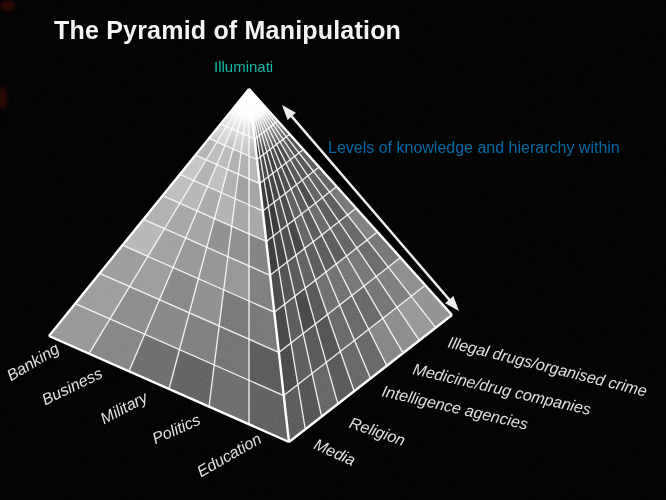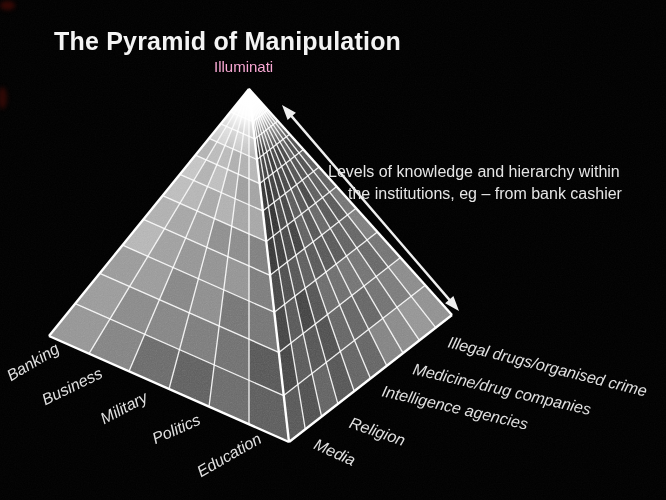--- a/index.html
+++ b/index.html
@@ -3,28 +3,27 @@
 <meta charset="utf-8">
 <style>
   html,body{margin:0;padding:0;background:#000;}
   .stage{
     position:relative;width:666px;height:500px;overflow:hidden;
     background:#000;font-family:"Liberation Sans",sans-serif;
   }
   .stage svg{position:absolute;left:0;top:0;}
   .txt{position:absolute;white-space:nowrap;}
   .title{
-    left:54px;top:27px;font-size:25px;font-weight:bold;
+    left:54px;top:16px;font-size:25px;font-weight:bold;
     color:#f4f4f4;letter-spacing:.2px;
   }
-  .apex-label{left:214px;top:58px;font-size:15px;color:#f9a8d4;}
+  .apex-label{left:214px;top:58px;font-size:15px;color:#14b8a6;}
   .annot{
     left:328px;top:137px;font-size:16px;line-height:22px;
-    color:#e5e5e5;
-    margin-top:24px;
+    color:#0369a1;
   }
   .annot .l1{padding-left:20px;}
   .annot .l2{padding-left:52px;}
   .lbl{
     position:absolute;white-space:nowrap;font-style:italic;
     font-size:16px;line-height:19px;color:#e0e0e0;
     transform-origin:0 100%;
   }
   
   .lg0{left:13px; top:366px;transform:rotate(-31deg);}
@@ -354,21 +353,20 @@
 
   <div class="art art1"></div>
   <div class="art art2"></div>
 
   <div class="txt title">The Pyramid of Manipulation</div>
 
   <div class="txt apex-label">Illuminati</div>
 
   <div class="txt annot">
     <div class="l0">Levels of knowledge and hierarchy within</div>
-    <div class="l1">the institutions, eg – from bank cashier</div>
   </div>
 
   <div class="lbl lg0">Banking</div>
   <div class="lbl lg1">Business</div>
   <div class="lbl lg2">Military</div>
   <div class="lbl lg3">Politics</div>
   <div class="lbl lg4">Education</div>
 
   <div class="lbl rg0">Media</div>
   <div class="lbl rg1">Religion</div>

